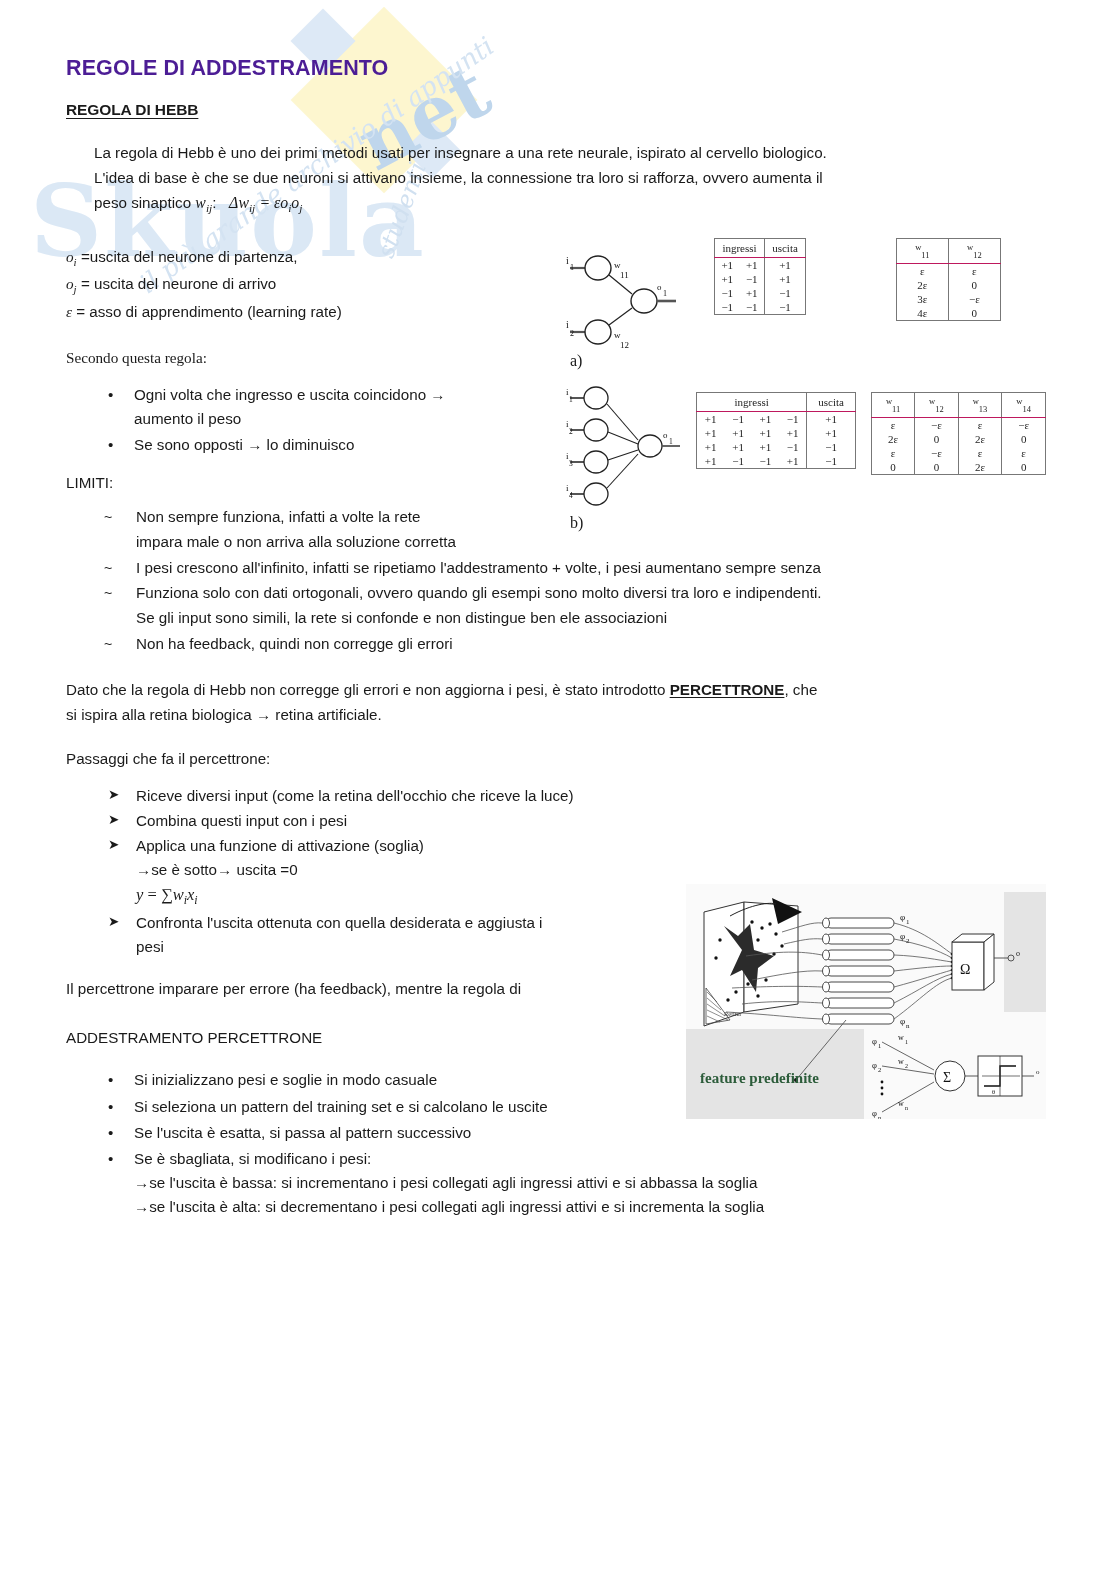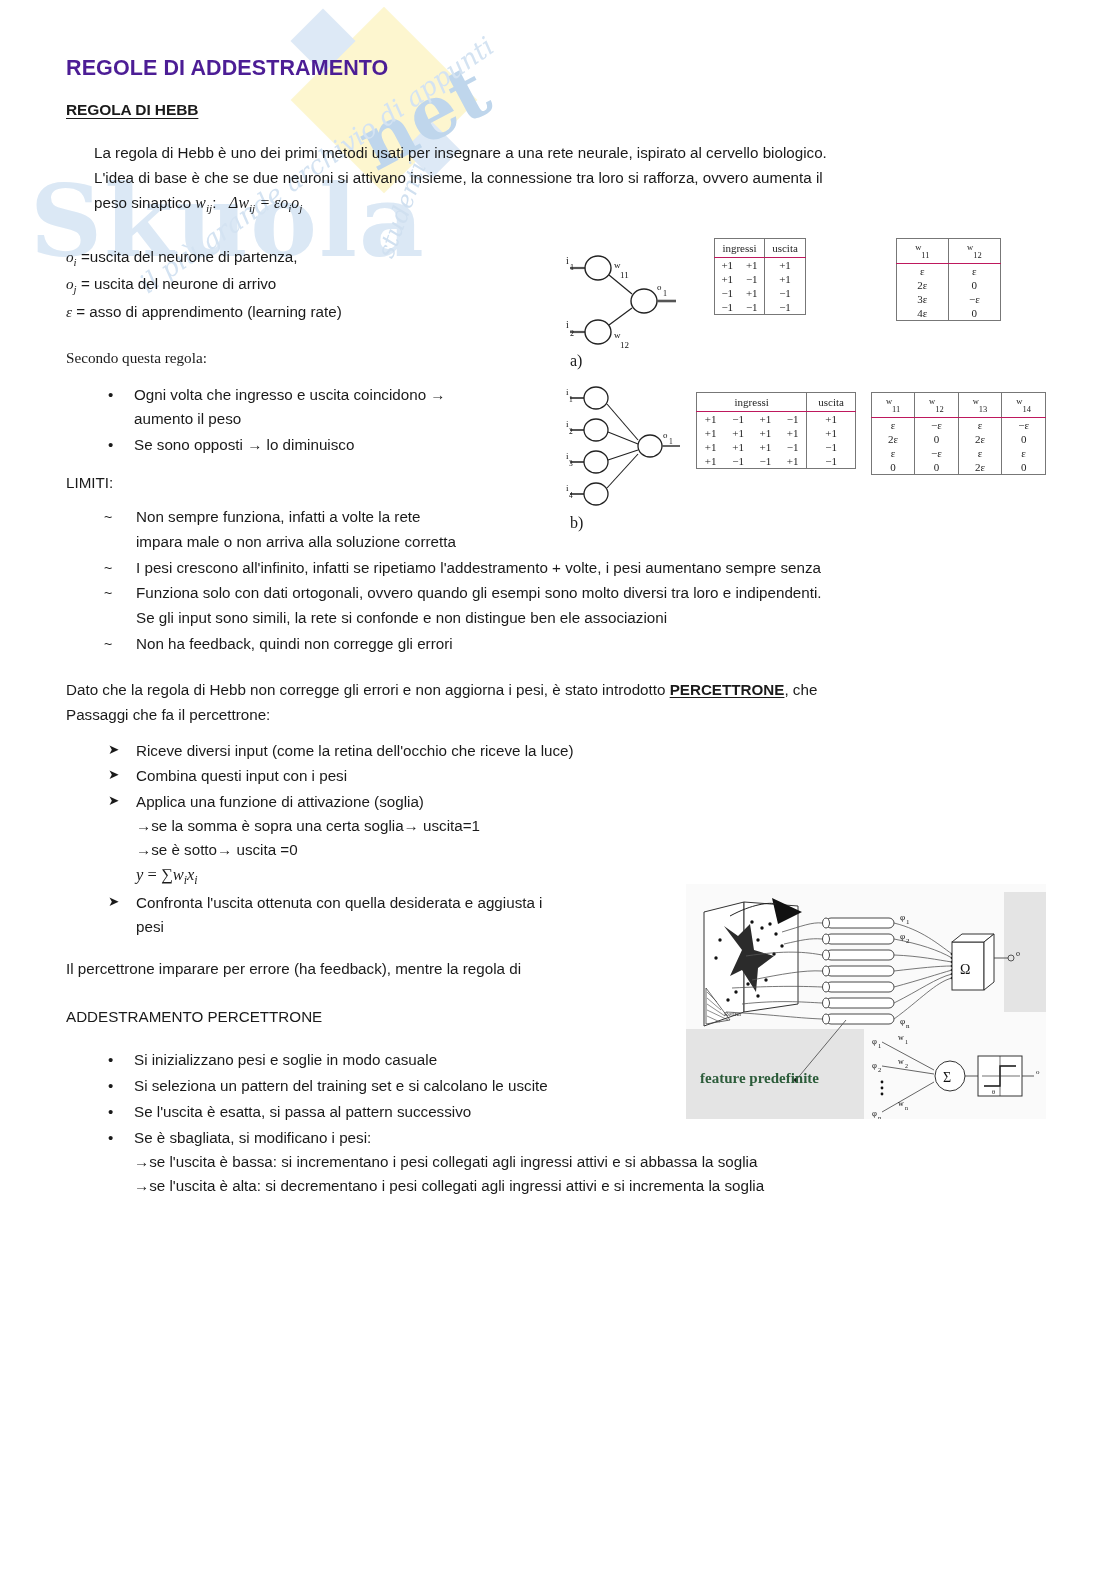--- a/index.html
+++ b/index.html
@@ -309,36 +309,36 @@
       </li>
       <li>
         <span class="mk">~</span>
         <span>Non ha feedback, quindi non corregge gli errori</span>
       </li>
     </ul>
 
     <p class="para" style="margin-top:22px;margin-bottom:0;">
       <span>Dato che la regola di Hebb non corregge gli errori e non aggiorna i pesi, è stato introdotto </span><span class="bold-word">PERCETTRONE</span><span>, che</span>
     </p>
+    <p class="para" style="margin-top:0;margin-bottom:20px;">si ispira alla retina biologica → retina artificiale.</p>
 
     <p class="para" style="margin-bottom:12px;">Passaggi che fa il percettrone:</p>
 
     <ul class="arrows col-left">
       <li>
         <span class="mk">➤</span>
         <span>Riceve diversi input (come la retina dell'occhio che riceve la luce)</span>
       </li>
       <li>
         <span class="mk">➤</span>
         <span>Combina questi input con i pesi</span>
       </li>
       <li>
         <span class="mk">➤</span>
         <span>Applica una funzione di attivazione (soglia)</span>
-        <span class="subline">→se la somma è sopra una certa soglia→ uscita=1</span>
         <span class="subline">→se è sotto→ uscita =0</span>
         <span class="subline mathline" style="font-size:16.5px;">
           <span>y</span>
           <span class="mn">=</span>
           <span class="mn">∑</span><span>w</span><sub class="s">i</sub><span>x</span><sub class="s">i</sub>
         </span>
       </li>
       <li>
         <span class="mk">➤</span>
         <span>Confronta l'uscita ottenuta con quella desiderata e aggiusta i</span>

